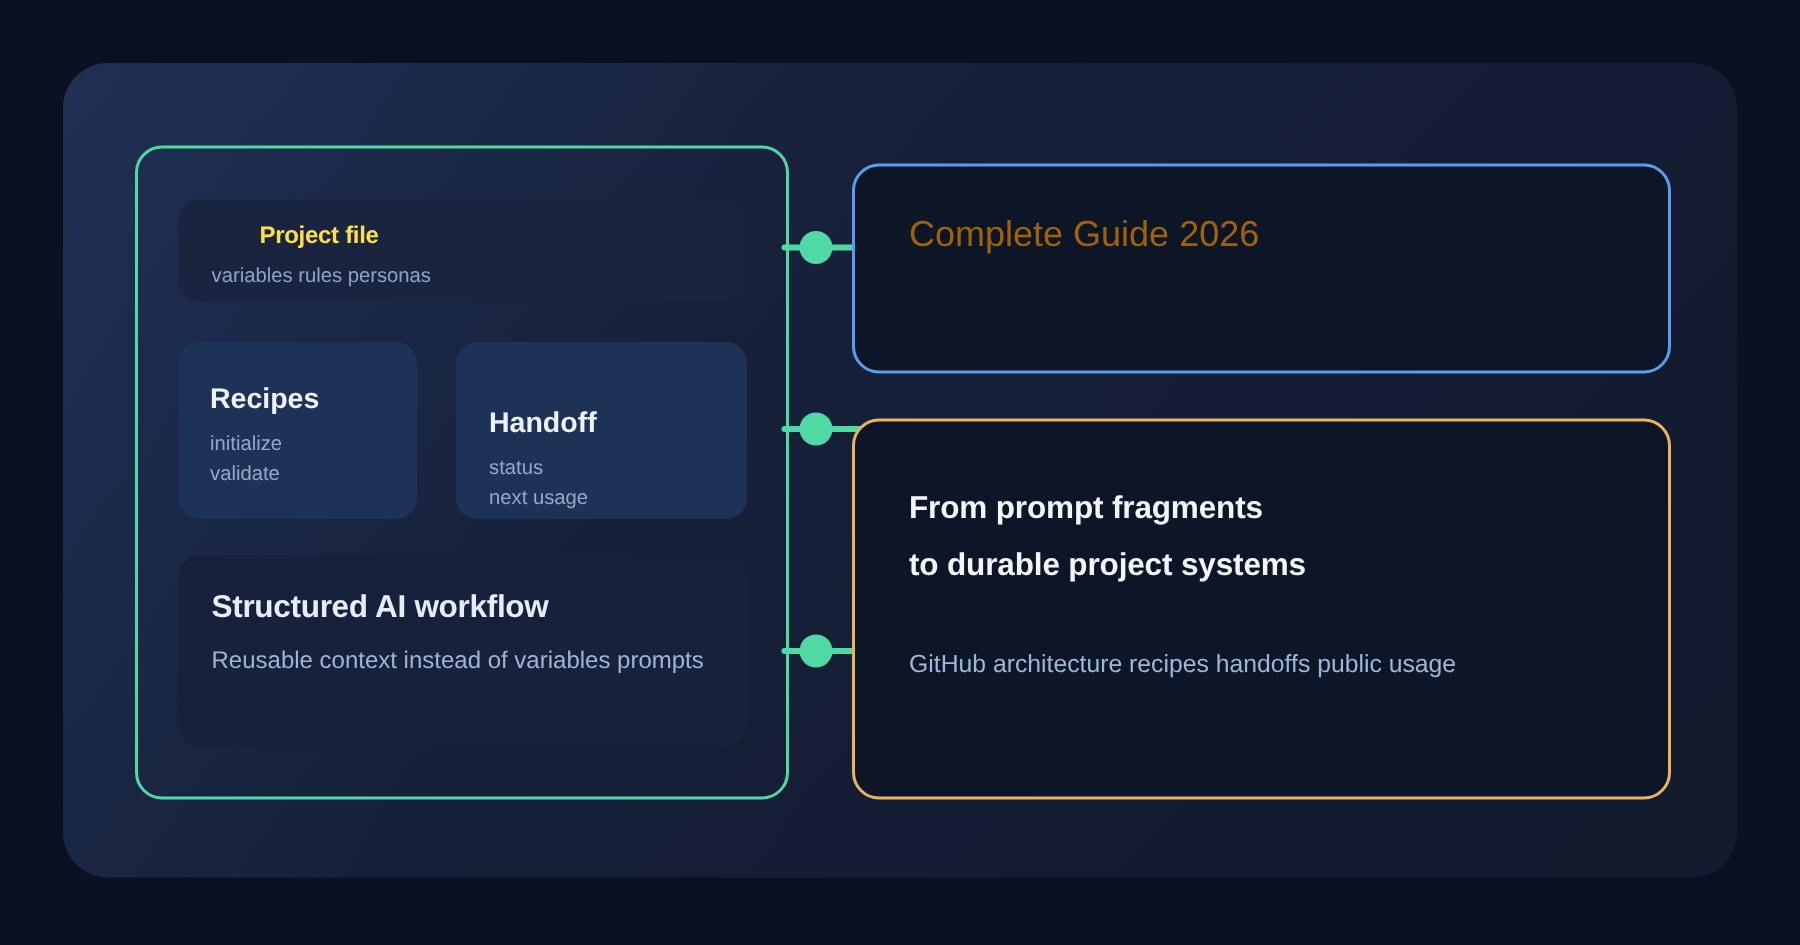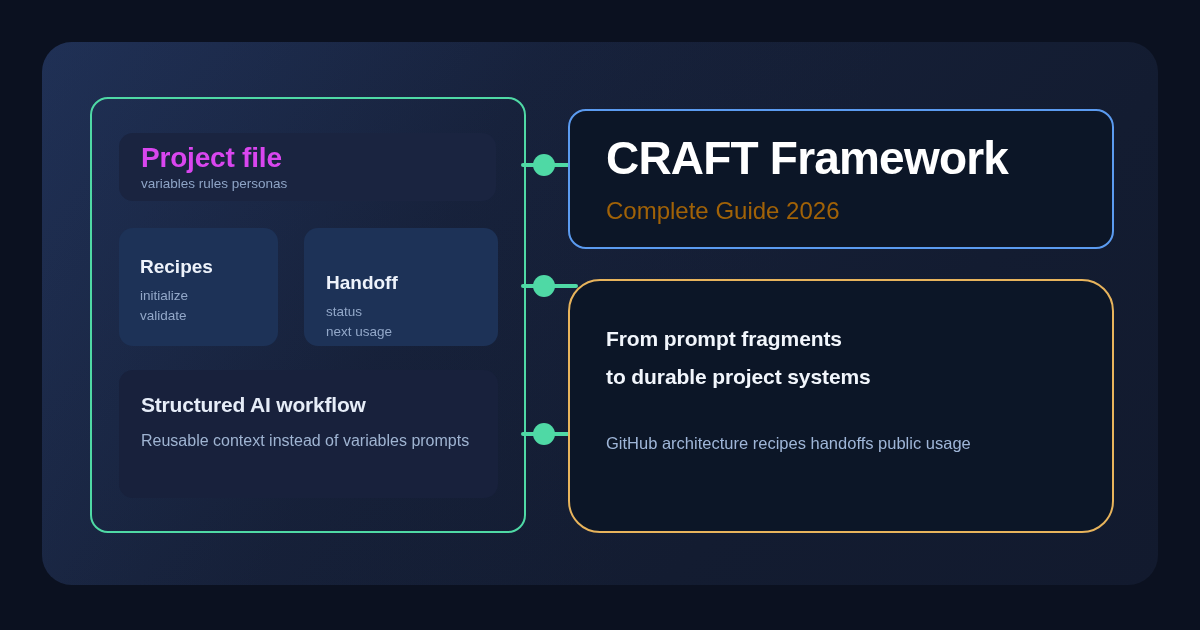--- a/index.html
+++ b/index.html
@@ -62,25 +62,26 @@
   
   .card-project {
     left: 119px;
     top: 133px;
     width: 377px;
     height: 68px;
     background: #1a2440;
     padding: 12px 22px 0 22px;
   }
   .card-project .c-title {
-    font-size: 28px;
-    font-weight: bold;
-    color: #d946ef;
+    font-size: 16px;
+    font-weight: bold;
+    color: #fde047;
     letter-spacing: -0.2px;
     line-height: 26px;
+    margin-left: 32px;
   }
   .card-project .c-sub {
     margin-top: 4px;
     font-size: 13.5px;
     color: #8ea4c6;
     line-height: 18px;
   }
 
   
   .card-recipes {
@@ -179,21 +180,21 @@
     line-height: 28px;
   }
 
   .card-pitch {
     position: absolute;
     left: 568px;
     top: 279px;
     width: 546px;
     height: 254px;
     border: 2px solid #e8b45c;
-    border-radius: 32px;
+    border-radius: 18px;
     background: #0c1627;
     box-sizing: border-box;
     padding: 39px 0 0 36px;
   }
   .card-pitch .p-line {
     font-size: 21px;
     font-weight: bold;
     color: #f2f6fc;
     line-height: 38px;
     letter-spacing: -0.1px;
@@ -254,21 +255,20 @@
     <div class="conn-dot" style="left:533px; top:275px;"></div>
   </div>
 
   <div class="conn" style="left:0;top:0;">
     <div class="conn-bar" style="left:521px; top:432px; width:30px;"></div>
     <div class="conn-bar" style="left:548px; top:432px; width:30px;"></div>
     <div class="conn-dot" style="left:533px; top:423px;"></div>
   </div>
 
   <div class="card-title">
-    <div class="t-main">CRAFT Framework</div>
     <div class="t-sub">Complete Guide 2026</div>
   </div>
 
   <div class="card-pitch">
     <div class="p-line">From prompt fragments</div>
     <div class="p-line">to durable project systems</div>
     <div class="p-sub">GitHub architecture recipes handoffs public usage</div>
   </div>
 
 </div>

